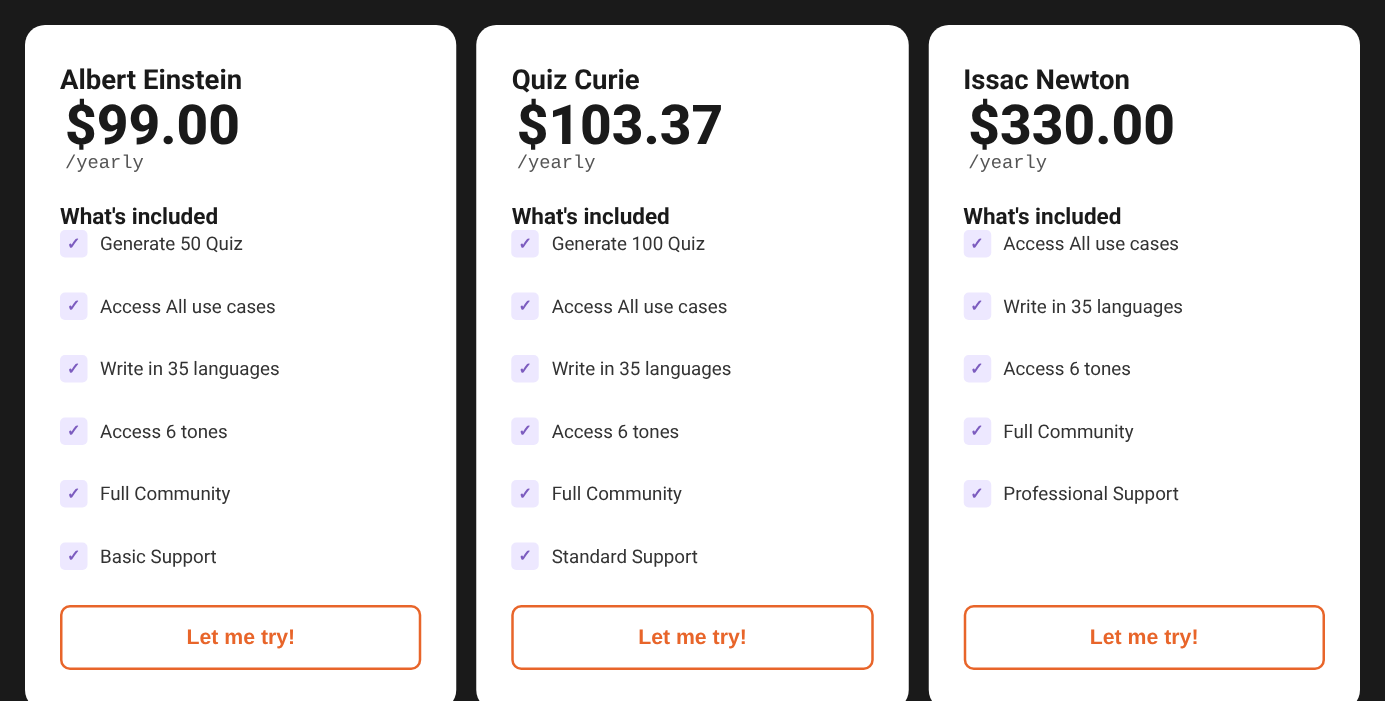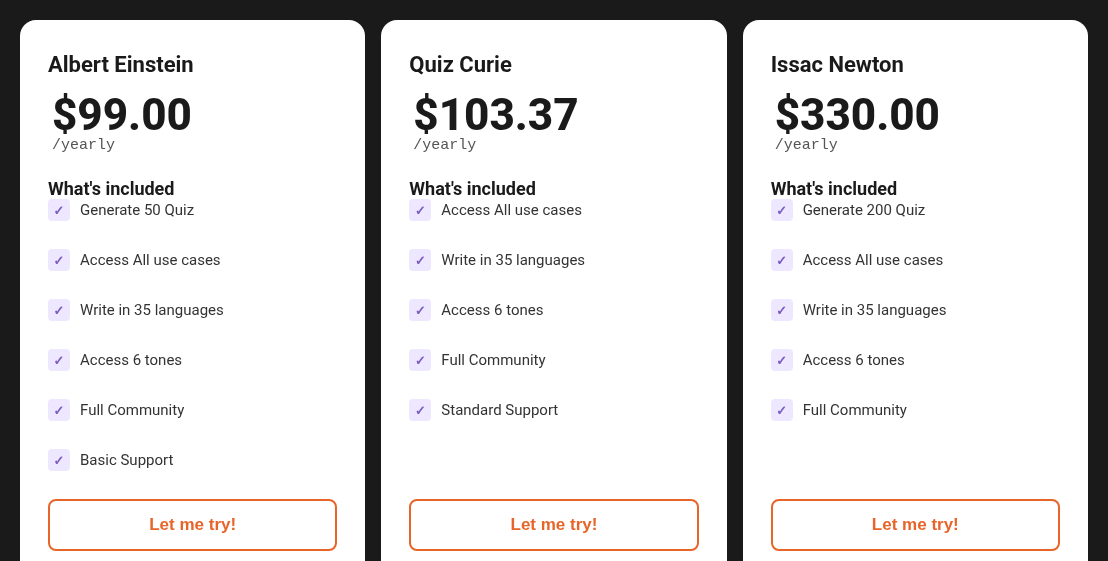--- a/index.html
+++ b/index.html
@@ -34,21 +34,21 @@
       flex: 1;
       display: flex;
       flex-direction: column;
       min-width: 0;
     }
 
     .plan-name {
       font-size: 22px;
       font-weight: 700;
       color: #1a1a1a;
-      margin-bottom: 16px;
+      margin-bottom: 1px;
     }
 
     .price-row {
       display: flex;
       align-items: baseline;
       margin-bottom: 24px;
       flex-direction: column;
     }
 
     .price-amount {
@@ -167,20 +167,24 @@
     <div class="pricing-card">
       <div class="plan-name">Quiz Curie</div>
       <div class="price-row">
         <span class="price-amount">$103.37</span>
         <span class="price-period">/yearly</span>
       </div>
       <div class="included-title">What's included</div>
       <ul class="features-list">
         <li class="feature-item">
           <span class="check-icon"></span>
+          <span class="feature-text">Generate 100 Quiz</span>
+        </li>
+        <li class="feature-item">
+          <span class="check-icon"></span>
           <span class="feature-text">Access All use cases</span>
         </li>
         <li class="feature-item">
           <span class="check-icon"></span>
           <span class="feature-text">Write in 35 languages</span>
         </li>
         <li class="feature-item">
           <span class="check-icon"></span>
           <span class="feature-text">Access 6 tones</span>
         </li>
@@ -198,34 +202,34 @@
     <div class="pricing-card">
       <div class="plan-name">Issac Newton</div>
       <div class="price-row">
         <span class="price-amount">$330.00</span>
         <span class="price-period">/yearly</span>
       </div>
       <div class="included-title">What's included</div>
       <ul class="features-list">
         <li class="feature-item">
           <span class="check-icon"></span>
-          <span class="feature-text">Generate 200 Quiz</span>
-        </li>
-        <li class="feature-item">
-          <span class="check-icon"></span>
           <span class="feature-text">Access All use cases</span>
         </li>
         <li class="feature-item">
           <span class="check-icon"></span>
           <span class="feature-text">Write in 35 languages</span>
         </li>
         <li class="feature-item">
           <span class="check-icon"></span>
           <span class="feature-text">Access 6 tones</span>
         </li>
         <li class="feature-item">
           <span class="check-icon"></span>
           <span class="feature-text">Full Community</span>
+        </li>
+        <li class="feature-item">
+          <span class="check-icon"></span>
+          <span class="feature-text">Professional Support</span>
         </li>
       </ul>
       <button class="cta-button">Let me try!</button>
     </div>
   </div>
 
 </body></html>

